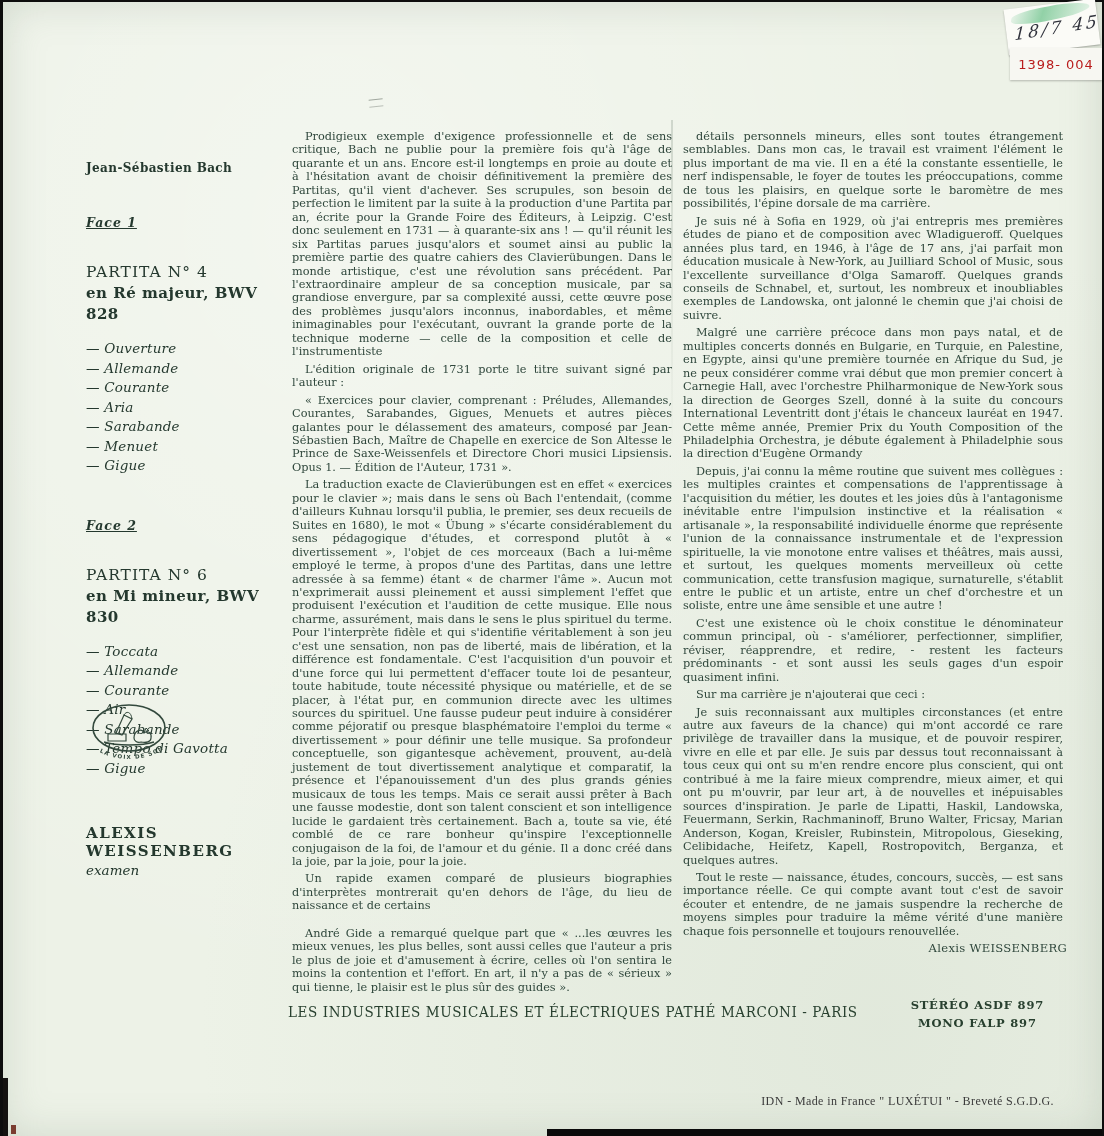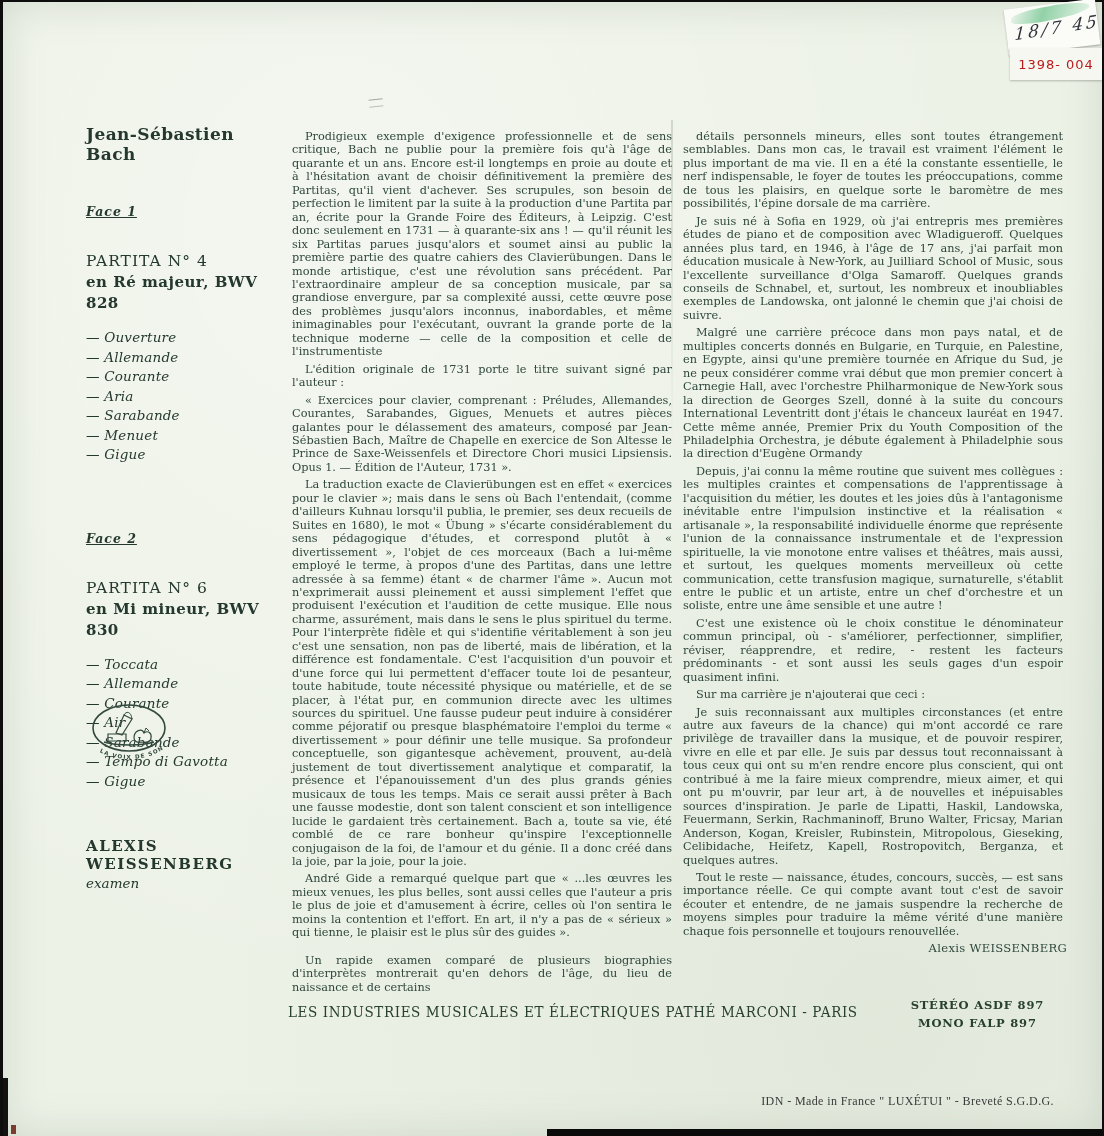--- a/index.html
+++ b/index.html
@@ -40,21 +40,21 @@
     position:absolute;right:0px;top:46px;width:92px;height:32px;
     background:#f7f7f2;box-shadow:0 1px 2px rgba(0,0,0,0.25);
     display:flex;align-items:center;justify-content:center;
   }
   .sticker span{
     font-family:"DejaVu Sans", sans-serif;font-size:13px;color:#b91c1c;
     letter-spacing:1px;
   }
   
   #left-col{position:absolute;left:83px;top:122px;width:190px;}
-  .composer{font-size:17px;font-weight:bold;letter-spacing:0.4px;color:#24382e;}
+  .composer{font-size:12px;font-weight:bold;letter-spacing:0.4px;color:#24382e;margin-top:37px;}
   .face{
     font-style:italic;font-weight:bold;font-size:12.5px;
     text-decoration:underline;letter-spacing:1px;color:#24382e;
   }
   .face1{margin-top:40px;}
   .face2{margin-top:0px;}
   .partita-title{margin-top:32px;font-size:15.5px;font-weight:normal;letter-spacing:1px;color:#24382e;line-height:21px;}
   .partita-sub{font-size:15px;font-weight:bold;letter-spacing:0.5px;color:#24382e;line-height:21px;}
   .movements{margin-top:14px;}
   .movements div{
@@ -134,21 +134,21 @@
     <div class="movements">
         <div>— Ouverture</div>
         <div>— Allemande</div>
         <div>— Courante</div>
         <div>— Aria</div>
         <div>— Sarabande</div>
         <div>— Menuet</div>
         <div>— Gigue</div>
       </div>
 
-    <div class="face face2" style="margin-top:66px;">Face 2</div>
+    <div class="face face2" style="margin-top:42px;">Face 2</div>
     <div class="partita-title">PARTITA N° 6</div>
     <div class="partita-sub">en Mi mineur, BWV 830</div>
     <div class="movements">
         <div>— Toccata</div>
         <div>— Allemande</div>
         <div>— Courante</div>
         <div>— Air</div>
         <div>— Sarabande</div>
         <div>— Tempo di Gavotta</div>
         <div>— Gigue</div>
@@ -179,22 +179,22 @@
         <textPath href="#cap-arc" startOffset="4">LA VOIX DE SON MAÎTRE</textPath>
       </text>
     </svg>
   </div>
 
   <div id="notes-left" class="notes">
       <p>Prodigieux exemple d'exigence professionnelle et de sens critique, Bach ne publie pour la première fois qu'à l'âge de quarante et un ans. Encore est-il longtemps en proie au doute et à l'hésitation avant de choisir définitivement la première des Partitas, qu'il vient d'achever. Ses scrupules, son besoin de perfection le limitent par la suite à la production d'une Partita par an, écrite pour la Grande Foire des Éditeurs, à Leipzig. C'est donc seulement en 1731 — à quarante-six ans ! — qu'il réunit les six Partitas parues jusqu'alors et soumet ainsi au public la première partie des quatre cahiers des Clavierübungen. Dans le monde artistique, c'est une révolution sans précédent. Par l'extraordinaire ampleur de sa conception musicale, par sa grandiose envergure, par sa complexité aussi, cette œuvre pose des problèmes jusqu'alors inconnus, inabordables, et même inimaginables pour l'exécutant, ouvrant la grande porte de la technique moderne — celle de la composition et celle de l'instrumentiste</p>
       <p>L'édition originale de 1731 porte le titre suivant signé par l'auteur :</p>
       <p>« Exercices pour clavier, comprenant : Préludes, Allemandes, Courantes, Sarabandes, Gigues, Menuets et autres pièces galantes pour le délassement des amateurs, composé par Jean-Sébastien Bach, Maître de Chapelle en exercice de Son Altesse le Prince de Saxe-Weissenfels et Directore Chori musici Lipsiensis. Opus 1. — Édition de l'Auteur, 1731 ».</p>
       <p>La traduction exacte de Clavierübungen est en effet « exercices pour le clavier »; mais dans le sens où Bach l'entendait, (comme d'ailleurs Kuhnau lorsqu'il publia, le premier, ses deux recueils de Suites en 1680), le mot « Übung » s'écarte considérablement du sens pédagogique d'études, et correspond plutôt à « divertissement », l'objet de ces morceaux (Bach a lui-même employé le terme, à propos d'une des Partitas, dans une lettre adressée à sa femme) étant « de charmer l'âme ». Aucun mot n'exprimerait aussi pleinement et aussi simplement l'effet que produisent l'exécution et l'audition de cette musique. Elle nous charme, assurément, mais dans le sens le plus spirituel du terme. Pour l'interprète fidèle et qui s'identifie véritablement à son jeu c'est une sensation, non pas de liberté, mais de libération, et la différence est fondamentale. C'est l'acquisition d'un pouvoir et d'une force qui lui permettent d'effacer toute loi de pesanteur, toute habitude, toute nécessité physique ou matérielle, et de se placer, à l'état pur, en communion directe avec les ultimes sources du spirituel. Une fausse pudeur peut induire à considérer comme péjoratif ou presque blasphématoire l'emploi du terme « divertissement » pour définir une telle musique. Sa profondeur conceptuelle, son gigantesque achèvement, prouvent, au-delà justement de tout divertissement analytique et comparatif, la présence et l'épanouissement d'un des plus grands génies musicaux de tous les temps. Mais ce serait aussi prêter à Bach une fausse modestie, dont son talent conscient et son intelligence lucide le gardaient très certainement. Bach a, toute sa vie, été comblé de ce rare bonheur qu'inspire l'exceptionnelle conjugaison de la foi, de l'amour et du génie. Il a donc créé dans la joie, par la joie, pour la joie.</p>
+      <p>Un rapide examen comparé de plusieurs biographies d'interprètes montrerait qu'en dehors de l'âge, du lieu de naissance et de certains</p>
       <p>André Gide a remarqué quelque part que « ...les œuvres les mieux venues, les plus belles, sont aussi celles que l'auteur a pris le plus de joie et d'amusement à écrire, celles où l'on sentira le moins la contention et l'effort. En art, il n'y a pas de « sérieux » qui tienne, le plaisir est le plus sûr des guides ».</p>
-      <p>Un rapide examen comparé de plusieurs biographies d'interprètes montrerait qu'en dehors de l'âge, du lieu de naissance et de certains</p>
     </div>
 
   <div id="notes-right" class="notes">
     <div>
         <p>détails personnels mineurs, elles sont toutes étrangement semblables. Dans mon cas, le travail est vraiment l'élément le plus important de ma vie. Il en a été la constante essentielle, le nerf indispensable, le foyer de toutes les préoccupations, comme de tous les plaisirs, en quelque sorte le baromètre de mes possibilités, l'épine dorsale de ma carrière.</p>
         <p>Je suis né à Sofia en 1929, où j'ai entrepris mes premières études de piano et de composition avec Wladigueroff. Quelques années plus tard, en 1946, à l'âge de 17 ans, j'ai parfait mon éducation musicale à New-York, au Juilliard School of Music, sous l'excellente surveillance d'Olga Samaroff. Quelques grands conseils de Schnabel, et, surtout, les nombreux et inoubliables exemples de Landowska, ont jalonné le chemin que j'ai choisi de suivre.</p>
         <p>Malgré une carrière précoce dans mon pays natal, et de multiples concerts donnés en Bulgarie, en Turquie, en Palestine, en Egypte, ainsi qu'une première tournée en Afrique du Sud, je ne peux considérer comme vrai début que mon premier concert à Carnegie Hall, avec l'orchestre Philharmonique de New-York sous la direction de Georges Szell, donné à la suite du concours International Leventritt dont j'étais le chanceux lauréat en 1947. Cette même année, Premier Prix du Youth Composition of the Philadelphia Orchestra, je débute également à Philadelphie sous la direction d'Eugène Ormandy</p>
         <p>Depuis, j'ai connu la même routine que suivent mes collègues : les multiples craintes et compensations de l'apprentissage à l'acquisition du métier, les doutes et les joies dûs à l'antagonisme inévitable entre l'impulsion instinctive et la réalisation « artisanale », la responsabilité individuelle énorme que représente l'union de la connaissance instrumentale et de l'expression spirituelle, la vie monotone entre valises et théâtres, mais aussi, et surtout, les quelques moments merveilleux où cette communication, cette transfusion magique, surnaturelle, s'établit entre le public et un artiste, entre un chef d'orchestre et un soliste, entre une âme sensible et une autre !</p>
         <p>C'est une existence où le choix constitue le dénominateur commun principal, où - s'améliorer, perfectionner, simplifier, réviser, réapprendre, et redire, - restent les facteurs prédominants - et sont aussi les seuls gages d'un espoir quasiment infini.</p>
         <p>Sur ma carrière je n'ajouterai que ceci :</p>

